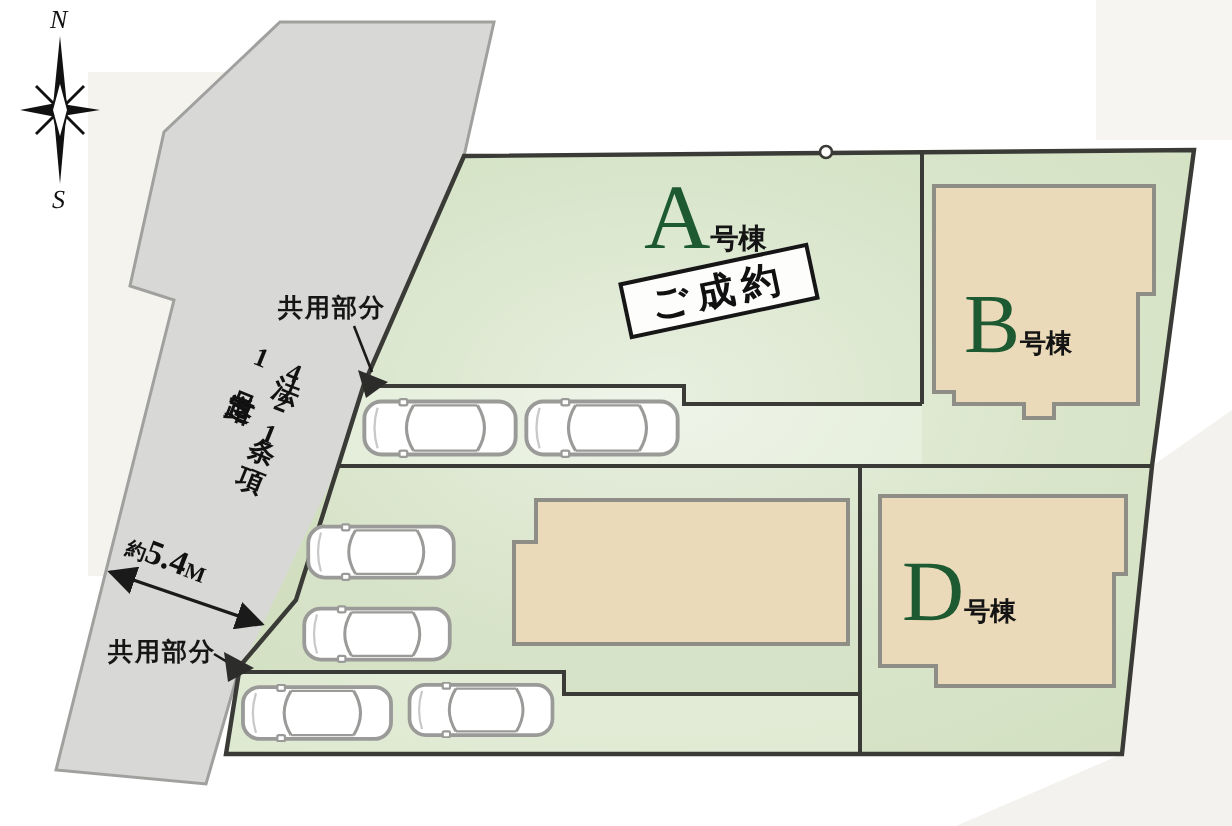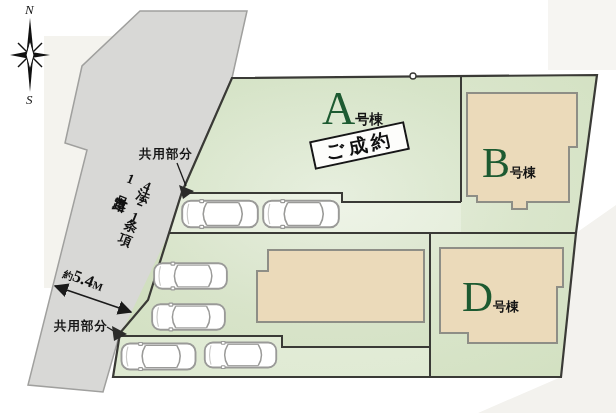--- a/index.html
+++ b/index.html
@@ -117,21 +117,21 @@
 
   <div class="lbl compass-letter" style="left:25px;top:2px;">N</div>
   <div class="lbl compass-letter" style="left:26px;top:92px;">S</div>
 
   <div class="lbl bldg-label" style="left:322px;top:82px;">
     <span class="big a-big">A</span><span class="suf suf14">号棟</span>
   </div>
   <div class="lbl bldg-label" style="left:482px;top:119px;margin-top:20px;">
     <span class="big b-big">B</span><span class="suf suf13">号棟</span>
   </div>
-  <div class="lbl bldg-label" style="left:462px;top:272px;text-align:center;">
+  <div class="lbl bldg-label" style="left:451px;top:272px;text-align:center;">
     <span class="big d-big">D</span><span class="suf suf13">号棟</span>
   </div>
 
   <div class="stamp">ご成約</div>
 
   <div class="lbl common-label" style="left:139px;top:146px;">共用部分</div>
   <div class="lbl common-label" style="left:54px;top:318px;">共用部分</div>
 
   <div class="lbl law-label" style="left:108px;top:172px;height:82px;">
     <span>法42条1項</span><br>

